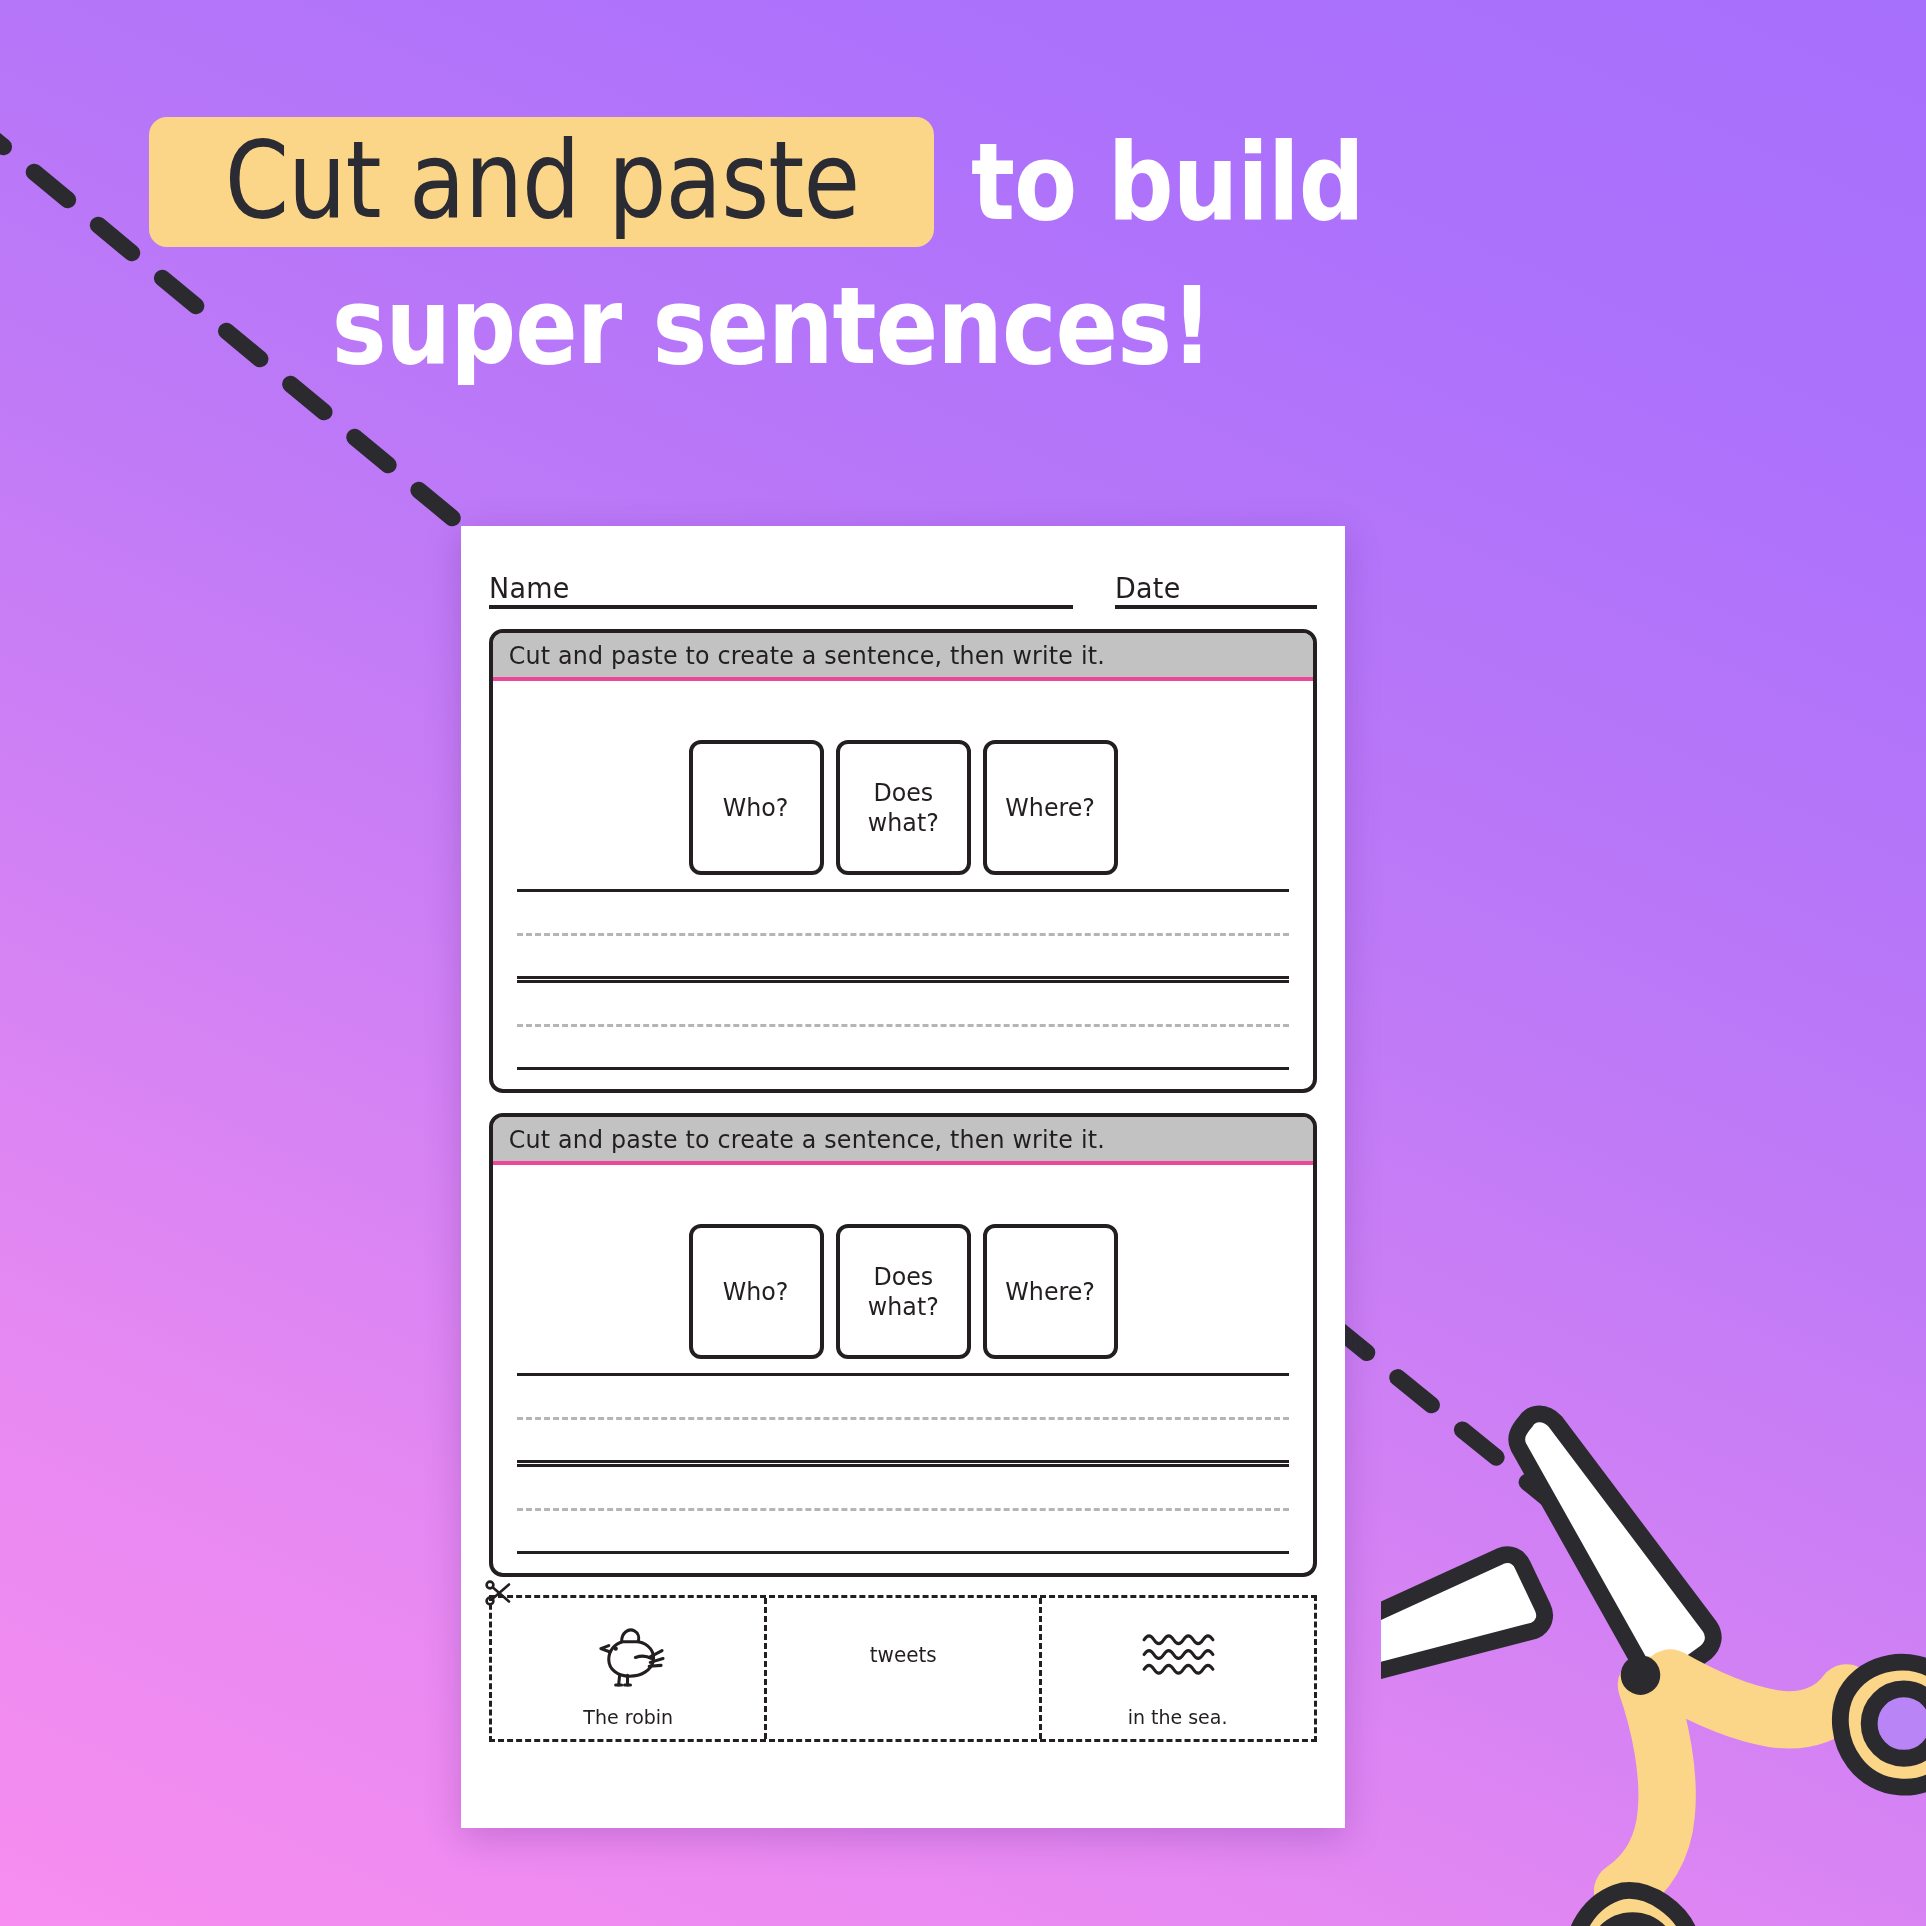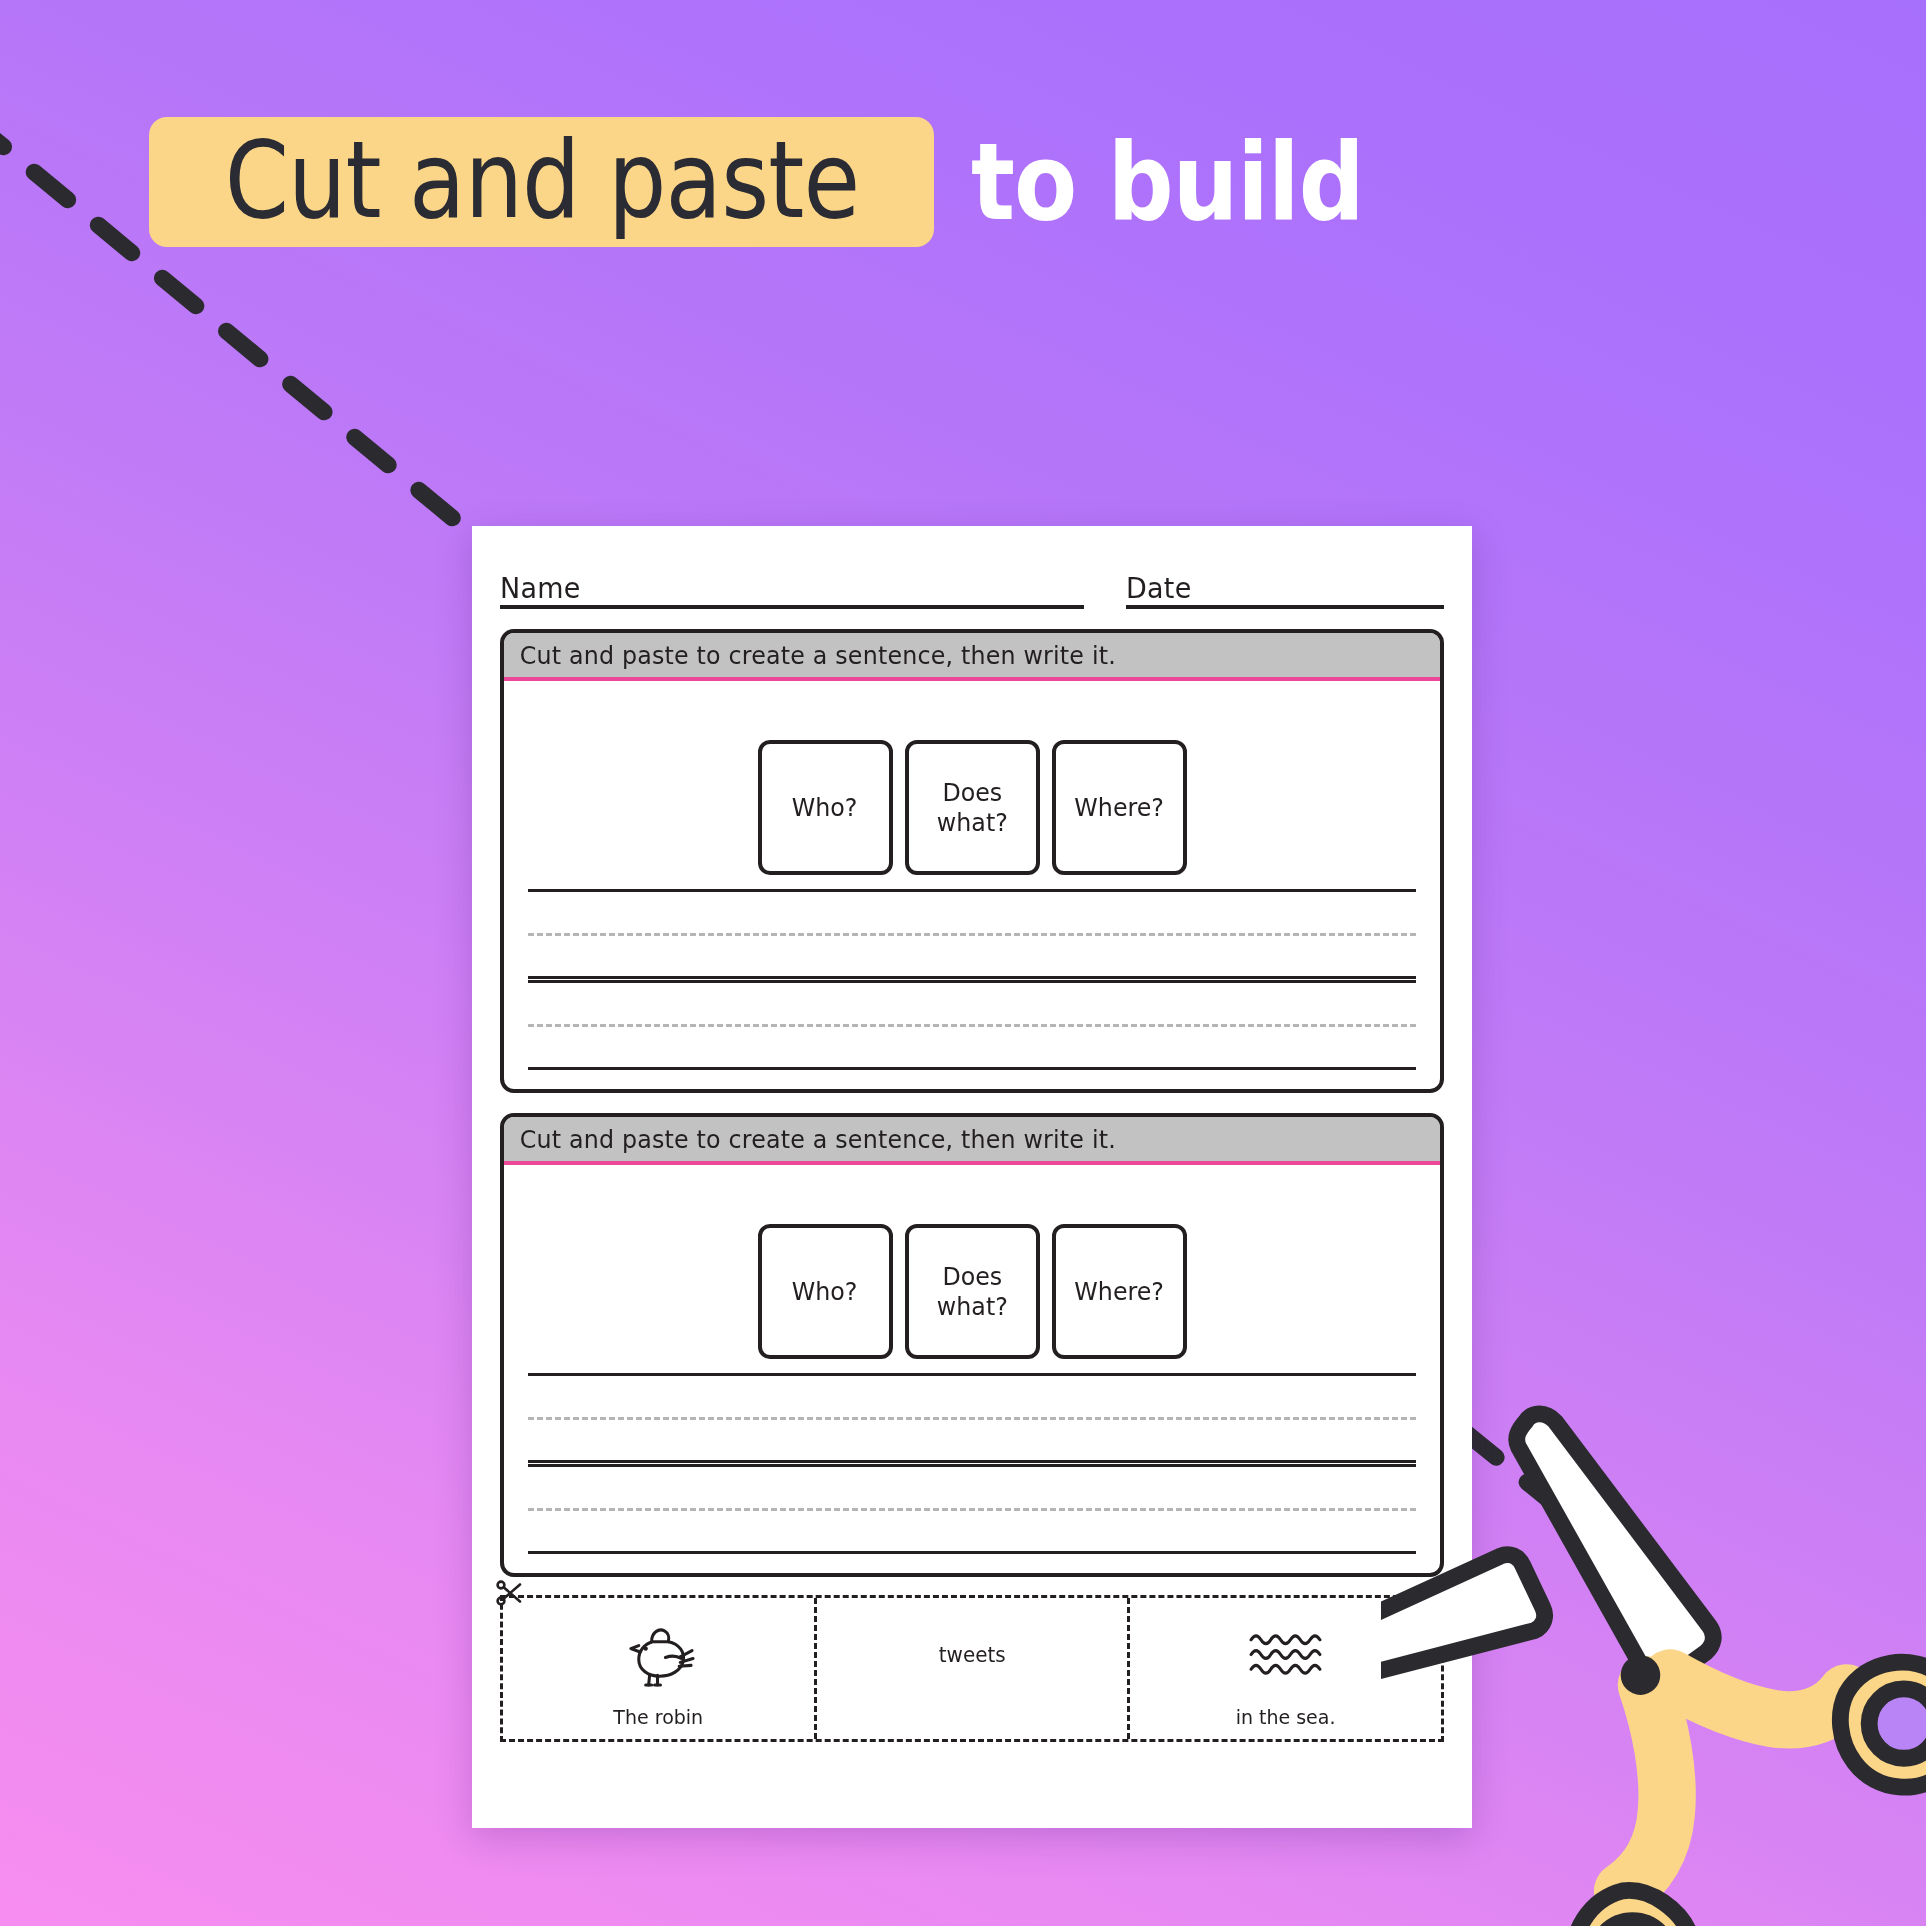--- a/index.html
+++ b/index.html
@@ -62,23 +62,23 @@
     padding: 14px 24px 18px 24px;
     display: inline-block;
     vertical-align: middle;
     line-height: 0.92;
   }
   .hl-mark .inner { display: inline-block; transform: scaleX(0.86); }
 
   
   #worksheet {
     position: absolute;
-    left: 472px;
+    left: 461px;
     top: 526px;
-    width: 1000px;
+    width: 884px;
     height: 1302px;
     background: #ffffff;
     box-shadow: 0 10px 34px rgba(70, 20, 120, 0.22);
   }
 
   .ws-inner {
     position: absolute;
     left: 28px;
     right: 28px;
     top: 26px;
@@ -255,20 +255,23 @@
   </svg>
 
   <svg class="dash-line" id="dash-bottomright" viewBox="0 0 420 340">
     <path d="M0,0 L420,340" stroke="#2b2b2f" stroke-width="17" stroke-linecap="round" stroke-dasharray="44 40" fill="none"></path>
   </svg>
 
   <div id="headline">
     <span class="headline-line">
       <span class="hl-mark"><span class="inner">Cut and paste</span></span>
       <span class="hl-text">to build</span>
+    </span>
+    <span class="headline-line">
+      <span class="hl-text">super sentences!</span>
     </span>
   </div>
 
   <div id="worksheet">
     <div class="ws-inner">
 
       <div id="namedate-row">
         <div class="field" id="name-field">
           <span class="field-label">Name</span>
         </div>

